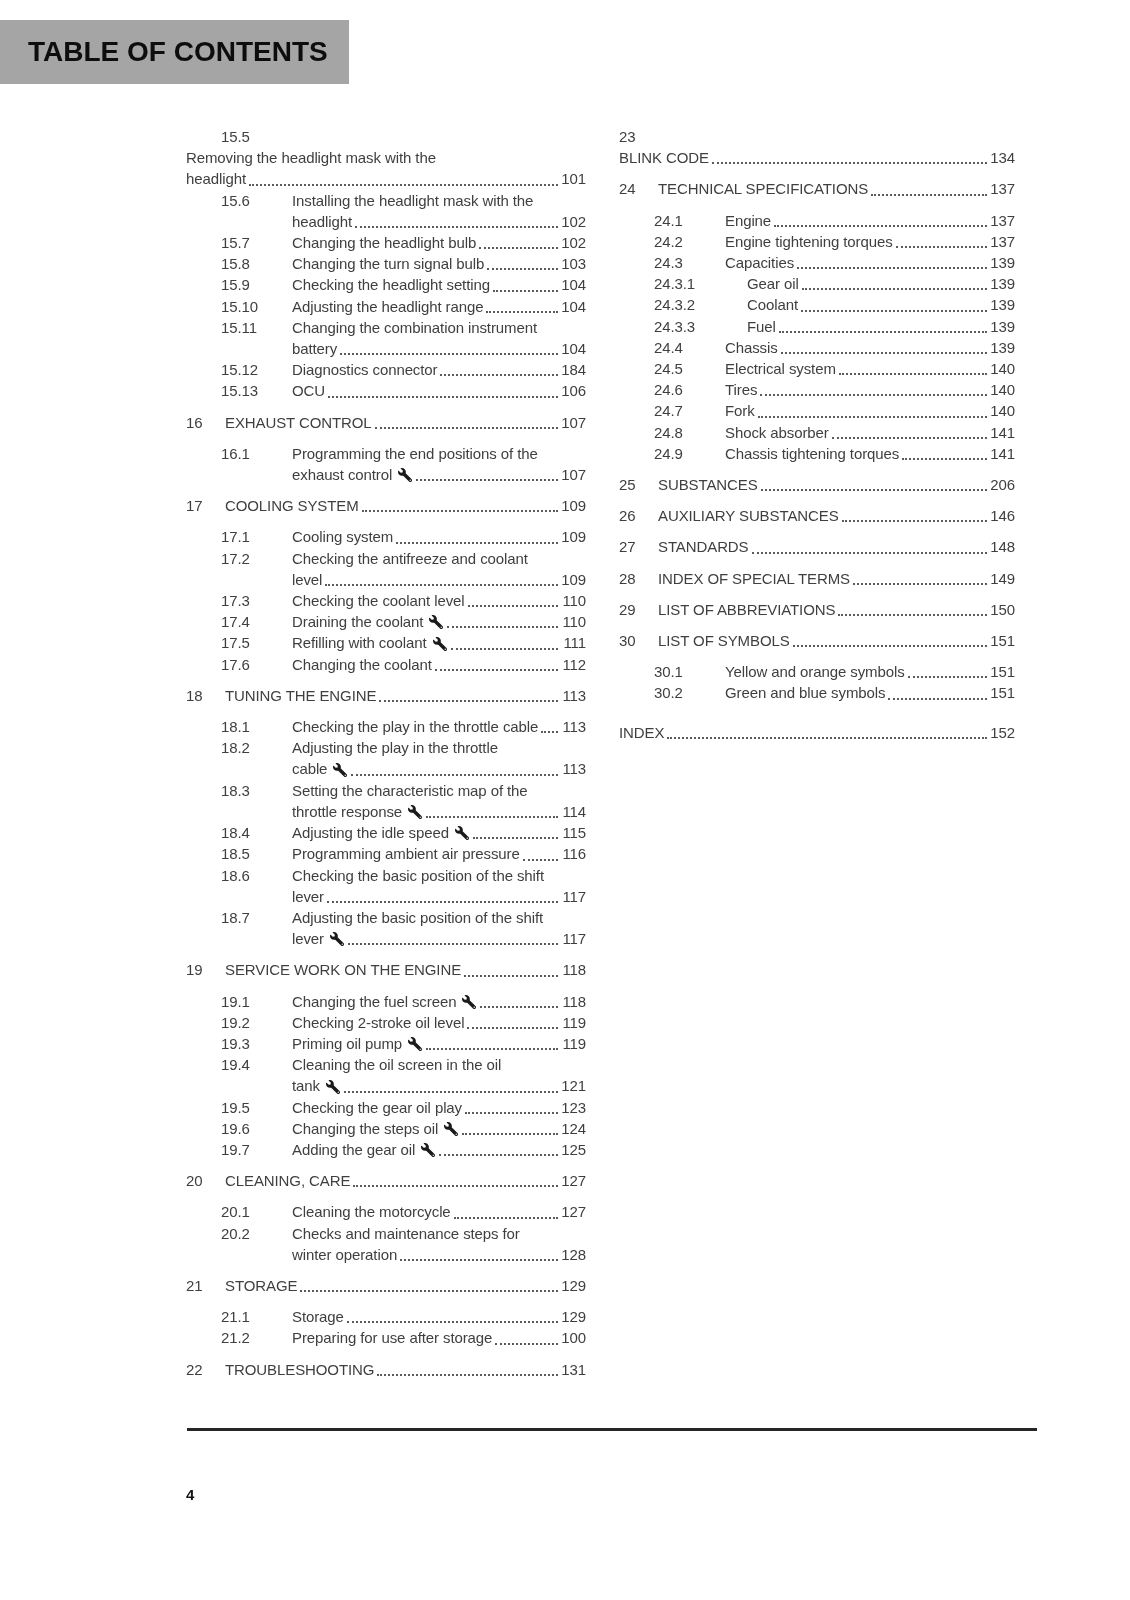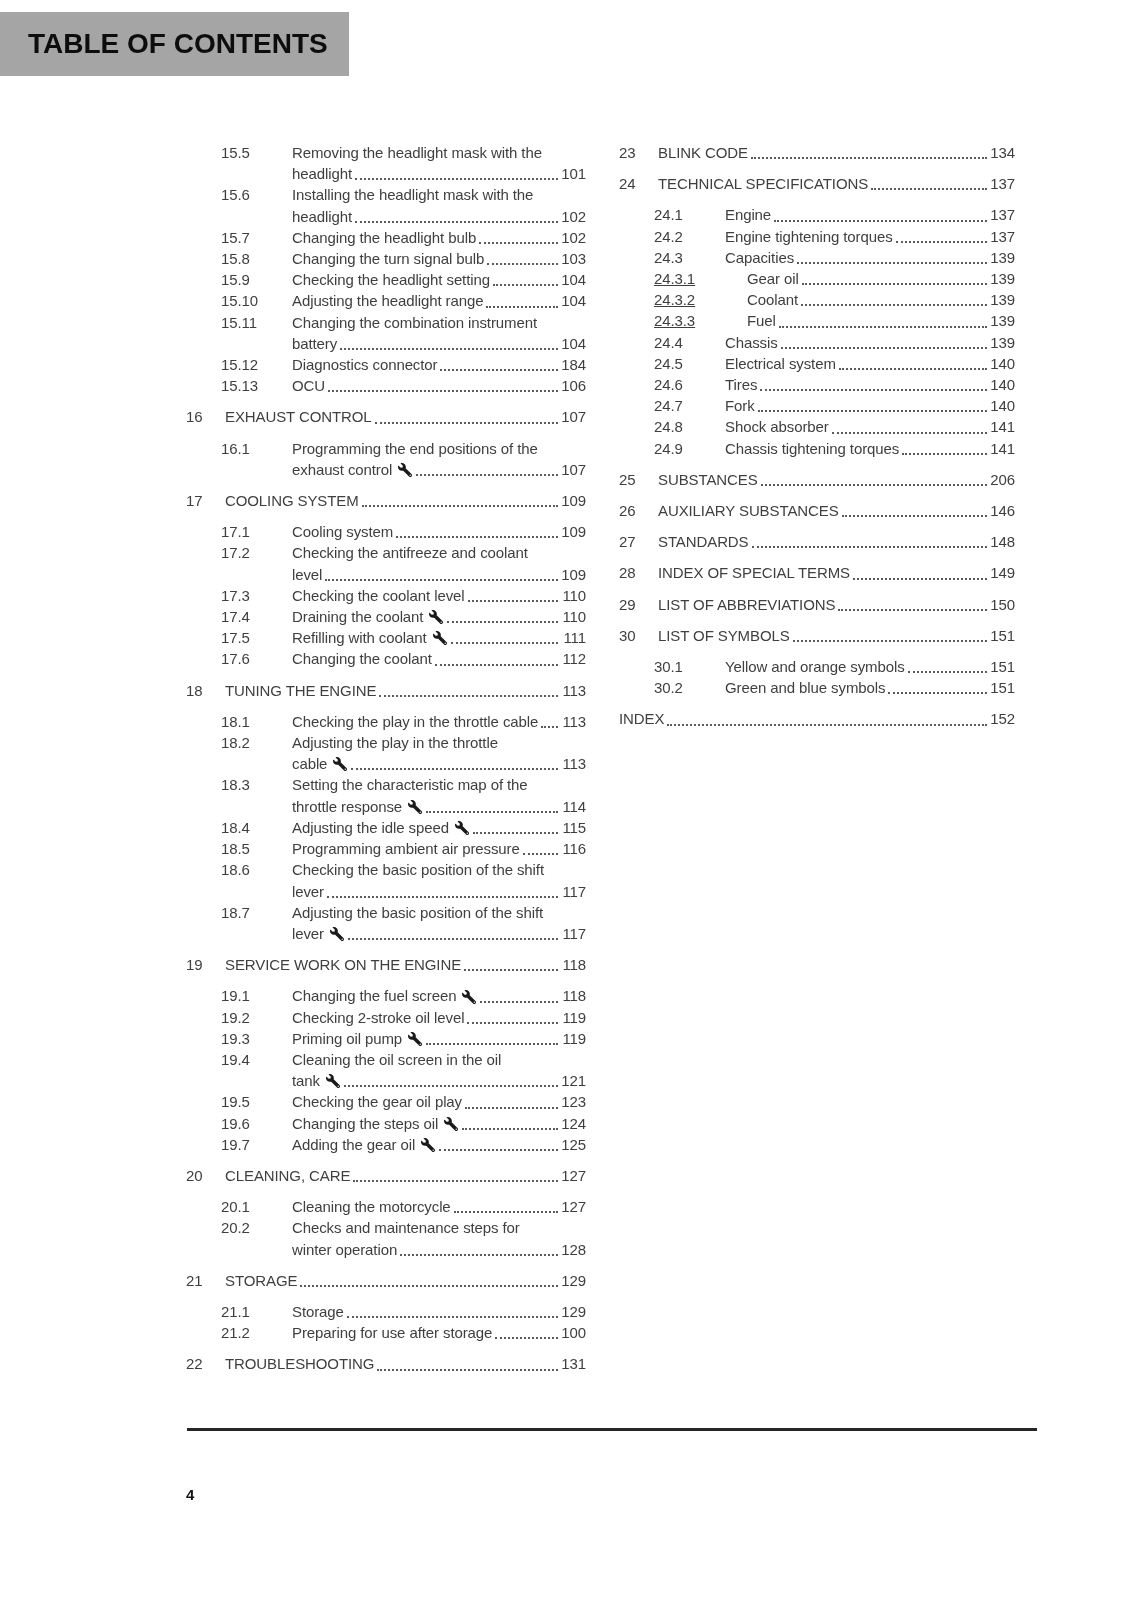--- a/index.html
+++ b/index.html
@@ -9,51 +9,51 @@
     background:#ffffff;
     font-family:"Liberation Sans",sans-serif;
     color:#3f3f3f;
     font-size:15px;
     letter-spacing:-0.1px;
     overflow:hidden;
     margin:0 auto;
   }
   
   .header-box{
-    position:absolute;left:0;top:12px;width:349px;height:64px;
+    position:absolute;left:0;top:20px;width:349px;height:64px;
     background:#a5a5a5;
   }
   .header-title{
     position:absolute;left:28px;top:50%;transform:translateY(-50%);
     font-size:28px;font-weight:700;color:#0d0d0d;letter-spacing:0;
     white-space:nowrap;
   }
   
   .toc{position:absolute;left:186px;top:126px;display:flex;}
   .col{width:400px;}
   .col.right{width:396px;margin-left:33px;}
   .row{display:flex;line-height:21.2px;margin:0;}
   .row .num{flex:none;box-sizing:border-box;}
   .row.chapter > .num{width:39px;}
   .row.sub    > .num{width:106px;padding-left:35px;}
-  .row.subsub > .num{width:128px;padding-left:35px;text-decoration:underline;}
+  .row.subsub > .num{width:128px;padding-left:35px;}
   .row .content{flex:1;min-width:0;}
   .tline{white-space:nowrap;}
   .lastline{display:flex;}
   .ttext{white-space:nowrap;flex:none;}
   .dots{
     flex:1;min-width:6px;align-self:flex-end;height:0;
     border-bottom:2px dotted #5a5a5a;
     margin:0 2px 4px 3px;
   }
   .pagenum{flex:none;min-width:26px;text-align:right;}
   .row.chapter{margin-top:10px;margin-bottom:10px;}
   .row.chapter + .row.chapter{margin-top:8px;}
-  .row.index-row{margin-top:10px;}
-  .col > .row:first-child{margin-top:16px;}
+  .row.index-row{margin-top:18px;}
+  .col > .row:first-child{margin-top:0;flex-direction:column;}
   .wrench{flex:none;align-self:flex-end;margin:0 0 3px 5px;display:block;}
   .wrench svg{display:block;}
   
   .footer-rule{
     position:absolute;left:187px;top:1428px;width:850px;height:3px;
     background:#262626;
   }
   .footer-page{
     position:absolute;left:186px;top:1486px;
     font-size:15px;font-weight:700;color:#141414;letter-spacing:0;

